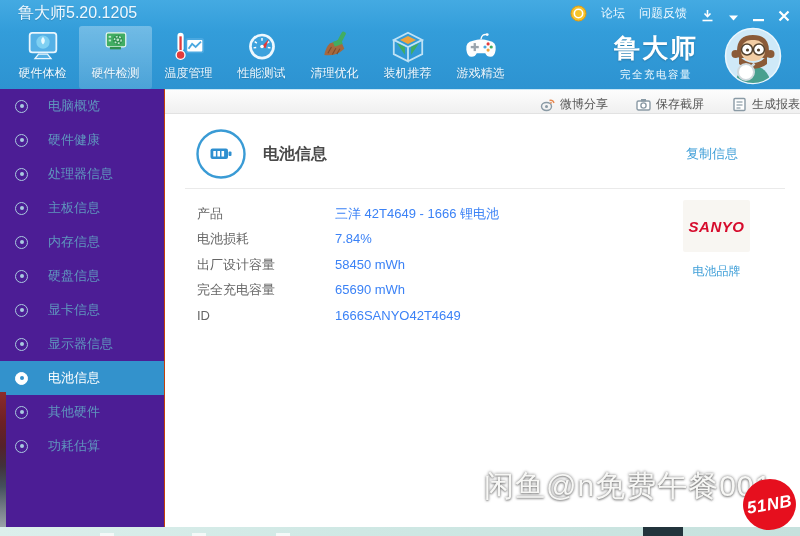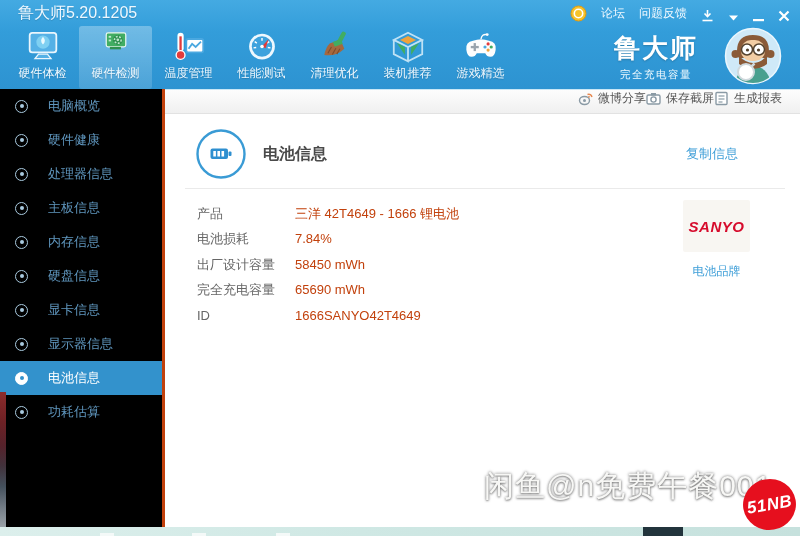--- a/index.html
+++ b/index.html
@@ -27,46 +27,46 @@
   .brand { position:absolute; right:18px; top:27px; display:flex; align-items:center; gap:26px; }
   .brand-text { text-align:center; color:#fff; }
   .brand-name { font-size:26px; font-weight:bold; letter-spacing:2px; text-shadow:0 1px 2px rgba(0,0,0,.2); }
   .brand-slogan { font-size:10.5px; letter-spacing:1.5px; margin-top:2px; color:#f2fbff; }
   .mascot { width:58px; height:58px; }
 
   
   .subbar { position:absolute; left:165px; top:89px; width:635px; height:25px;
     background:linear-gradient(180deg,#fdfdfd,#f0f0f0);
     border-top:1px solid #c9e7f6; border-bottom:1px solid #e2e2e2;
-    display:flex; align-items:flex-start; justify-content:flex-end; padding-right:18px; }
+    display:flex; align-items:flex-end; justify-content:flex-end; gap:28px; }
   .sub-action { display:flex; align-items:center; gap:5px; font-size:12px; color:#555; cursor:pointer; }
 
   
   .sidebar { position:absolute; left:0; top:89px; width:165px; height:438px;
-    background:#000000; border-right:3px solid #c2410c; }
+    background:#4c1d95; border-right:1px solid #c2410c; }
   .side-item { height:34px; display:flex; align-items:center; padding-left:15px; gap:20px;
     color:#5f96be; font-size:13px; cursor:pointer; }
   .radio { width:13px; height:13px; border-radius:50%; border:1px solid #a9cadf;
     display:flex; align-items:center; justify-content:center; flex:0 0 13px; }
   .radio::after { content:''; width:4px; height:4px; border-radius:50%; background:#a9cadf; }
   .side-item.selected { background:#3392cc; color:#fff; }
   .side-item.selected .radio { background:#fff; border-color:#fff; }
   .side-item.selected .radio::after { background:#3392cc; }
 
   
   .main { position:absolute; left:165px; top:114px; width:635px; height:413px; background:#fff; }
   .main-header { position:absolute; left:30px; top:14px; right:20px; height:52px; display:flex; align-items:center; }
   .batt-circle { width:52px; height:52px; }
   .main-title { font-size:16px; font-weight:bold; color:#4a4a4a; margin-left:16px; }
   .copy-link { margin-left:auto; margin-right:42px; font-size:13px; color:#3f9fd8; cursor:pointer; }
   .divider { position:absolute; left:20px; right:15px; top:74px; height:1px; background:#eaeaea; }
   .rows { position:absolute; left:32px; top:87px; }
   .info-row { height:25.4px; line-height:25.4px; display:flex; font-size:13px; }
   .info-label { width:98px; color:#666; }
-  .info-value { color:#c2410c; }
+  .info-value { color:#3b82f6;margin-left:40px; }
 
   .brand-card-wrap { position:absolute; right:50px; top:86px; width:67px; text-align:center; }
   .brand-card { width:67px; height:52px; background:#f8f6f2; border-radius:2px;
     display:flex; align-items:center; justify-content:center; }
   .sanyo { font-size:15px; font-weight:900; font-style:italic; color:#d60b2c; letter-spacing:.5px; }
   .brand-caption { margin-top:11px; font-size:12px; color:#3f9fd8; }
 
   
   .watermark { position:absolute; left:484px; top:466px; font-size:30px; color:#f7f7f5;
     letter-spacing:1px; text-shadow:0 0 3px rgba(110,110,110,.95), 0 1px 2px rgba(90,90,90,.6);
@@ -304,20 +304,24 @@
     <div class="side-item">
       <span class="radio"></span>
       <span>显示器信息</span>
     </div>
     <div class="side-item selected">
       <span class="radio"></span>
       <span>电池信息</span>
     </div>
     <div class="side-item">
       <span class="radio"></span>
+      <span>其他硬件</span>
+    </div>
+    <div class="side-item">
+      <span class="radio"></span>
       <span>功耗估算</span>
     </div>
   </div>
 
   <div class="main">
     <div class="main-header">
       <svg class="batt-circle" viewBox="0 0 52 52">
         <circle cx="26" cy="26" r="23.5" fill="#fff" stroke="#3a9bd5" stroke-width="2.4"></circle>
         <rect x="15.5" y="20.5" width="17.5" height="10.5" rx="2" fill="#2e8fd0"></rect>
         <rect x="33.5" y="23.5" width="3" height="4.5" rx="1" fill="#2e8fd0"></rect>

